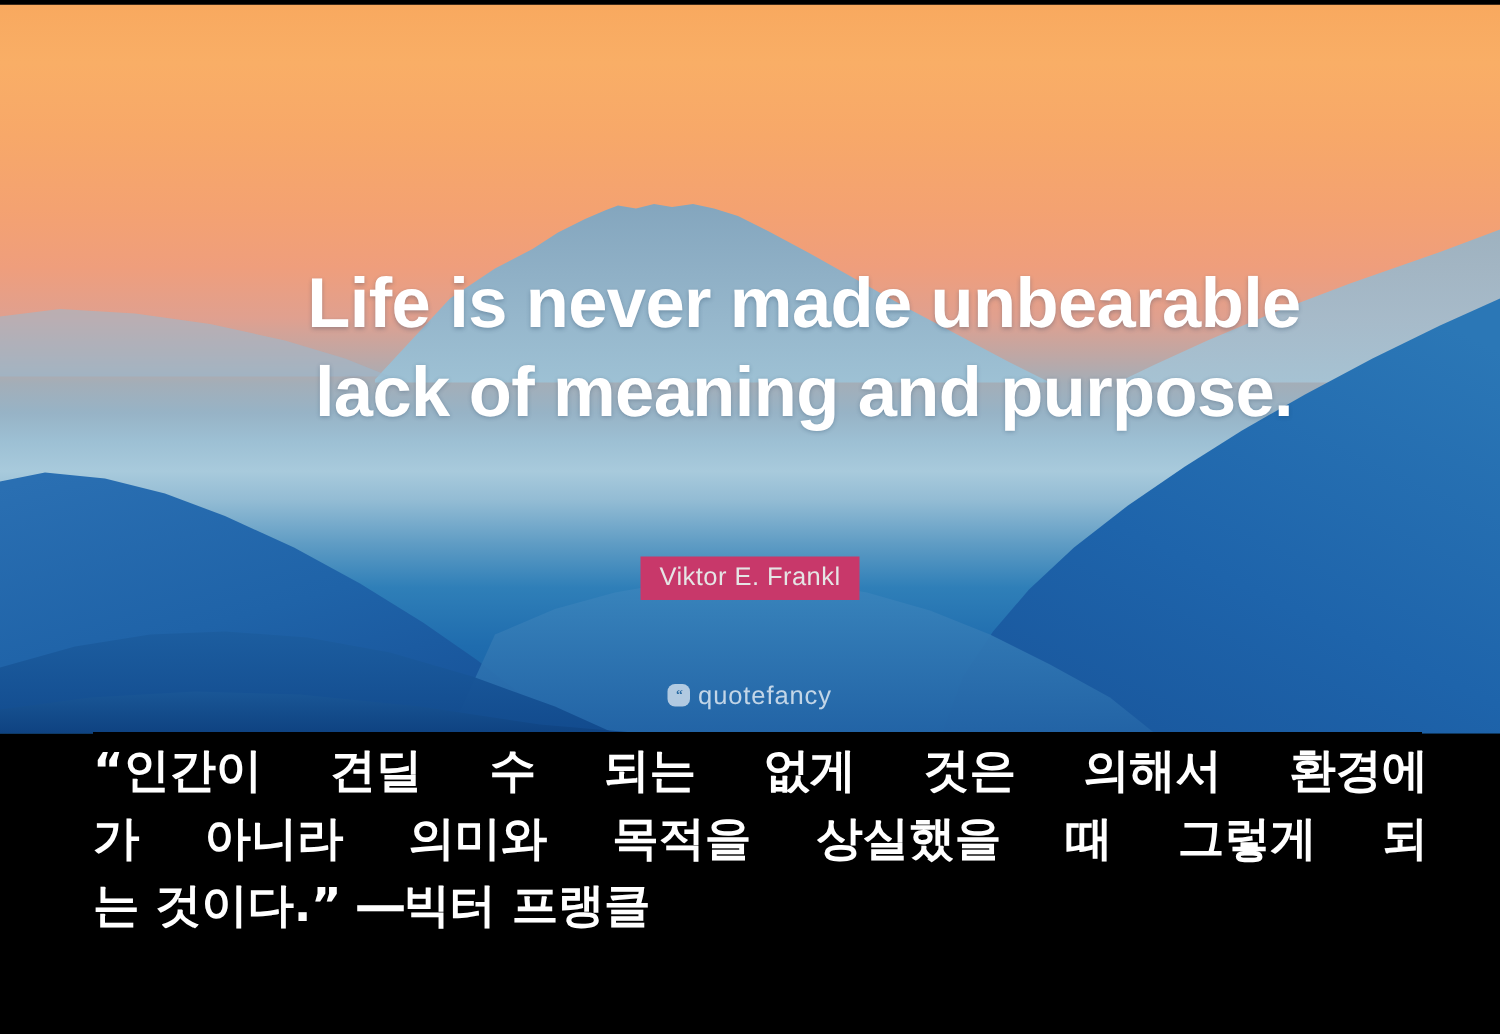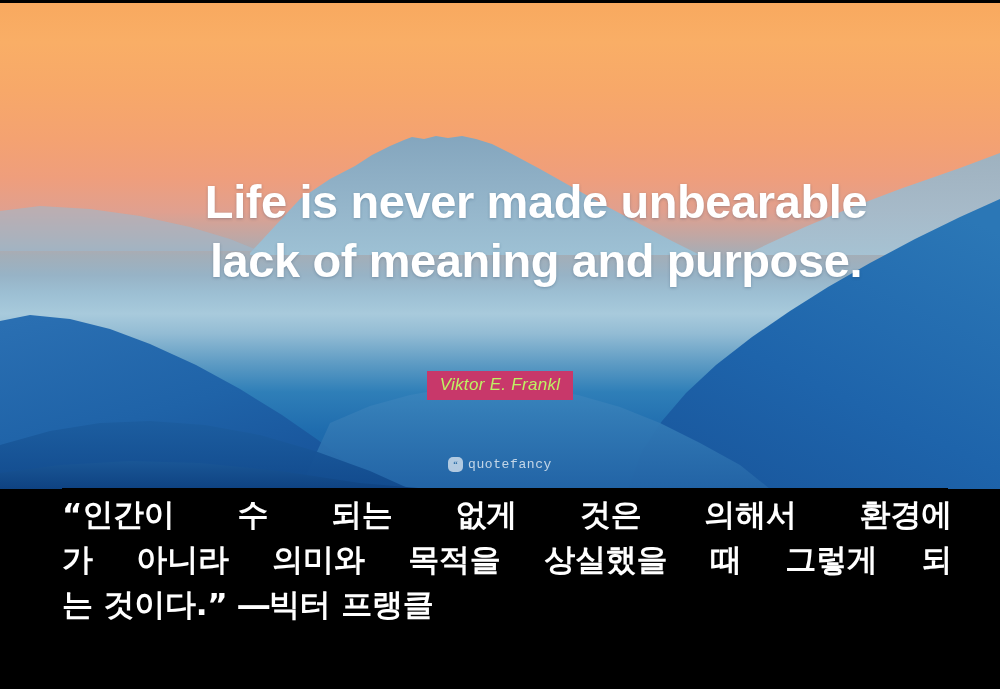--- a/index.html
+++ b/index.html
@@ -122,22 +122,22 @@
     background: rgba(255,255,255,0.78);
     color: #2b6ca3;
     font-size: 9px;
     font-weight: bold;
     line-height: 15px;
     text-align: center;
     font-family: "Liberation Serif", serif;
   }
   .wm-text {
     color: rgba(255,255,255,0.88);
-    font-family: Liberation Mono, monospace;
-    font-size: 13px;
+    font-family: Liberation Sans, sans-serif;
+    font-size: 17px;
     letter-spacing: 0.6px;
   }
 
   
   .caption-box {
     position: absolute;
     left: 62px;
     top: 488px;
     width: 886px;
     height: 92px;
@@ -237,36 +237,37 @@
       <path d="M0,470 L60,462 L130,458 L200,460 L280,468 L360,480 L430,486 L0,486 Z" fill="url(#gNear2)" opacity="0.9"></path>
     </svg>
   </div>
 
   <div class="quote-block">
     <div class="quote-line">Life is never made unbearable</div>
     <div class="quote-line">lack of meaning and purpose.</div>
   </div>
 
   <div class="author-badge-wrap">
-    <span class="author-badge" style="background: rgb(200, 56, 106); color: #bef264; font-style: italic;">Viktor E. Frankl</span>
+    <span class="author-badge" style="background: rgb(200, 56, 106); color: #e5e5e5;">Viktor E. Frankl</span>
   </div>
 
   <div class="watermark">
     <span class="wm-inner">
       <span class="wm-mark">“</span>
       <span class="wm-text">quotefancy</span>
     </span>
   </div>
 
   <div class="caption-box"></div>
   <div class="caption-band"></div>
 
   <div class="caption-text">
     <div class="cap-line justify">
       <span>“인간이</span>
+      <span>견딜</span>
       <span>수</span>
       <span>되는</span>
       <span>없게</span>
       <span>것은</span>
       <span>의해서</span>
       <span>환경에</span>
     </div>
     <div class="cap-line justify">
       <span>가</span>
       <span>아니라</span>

